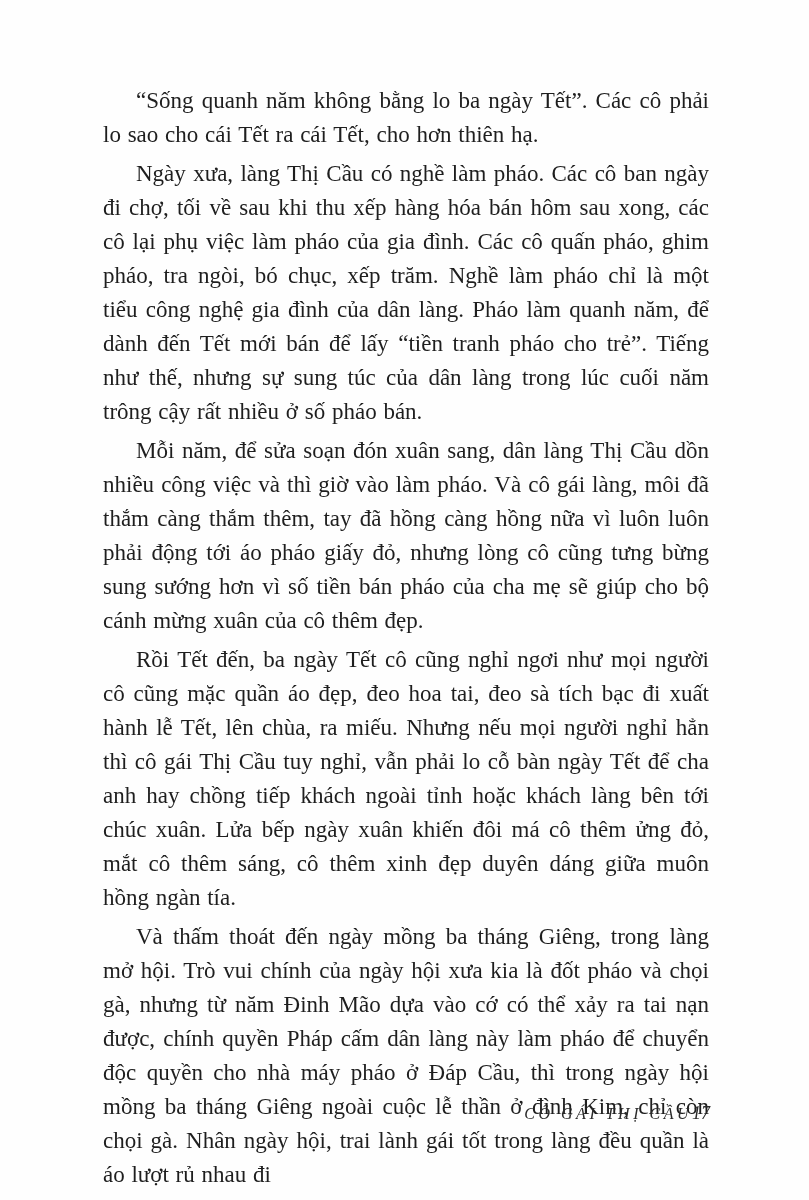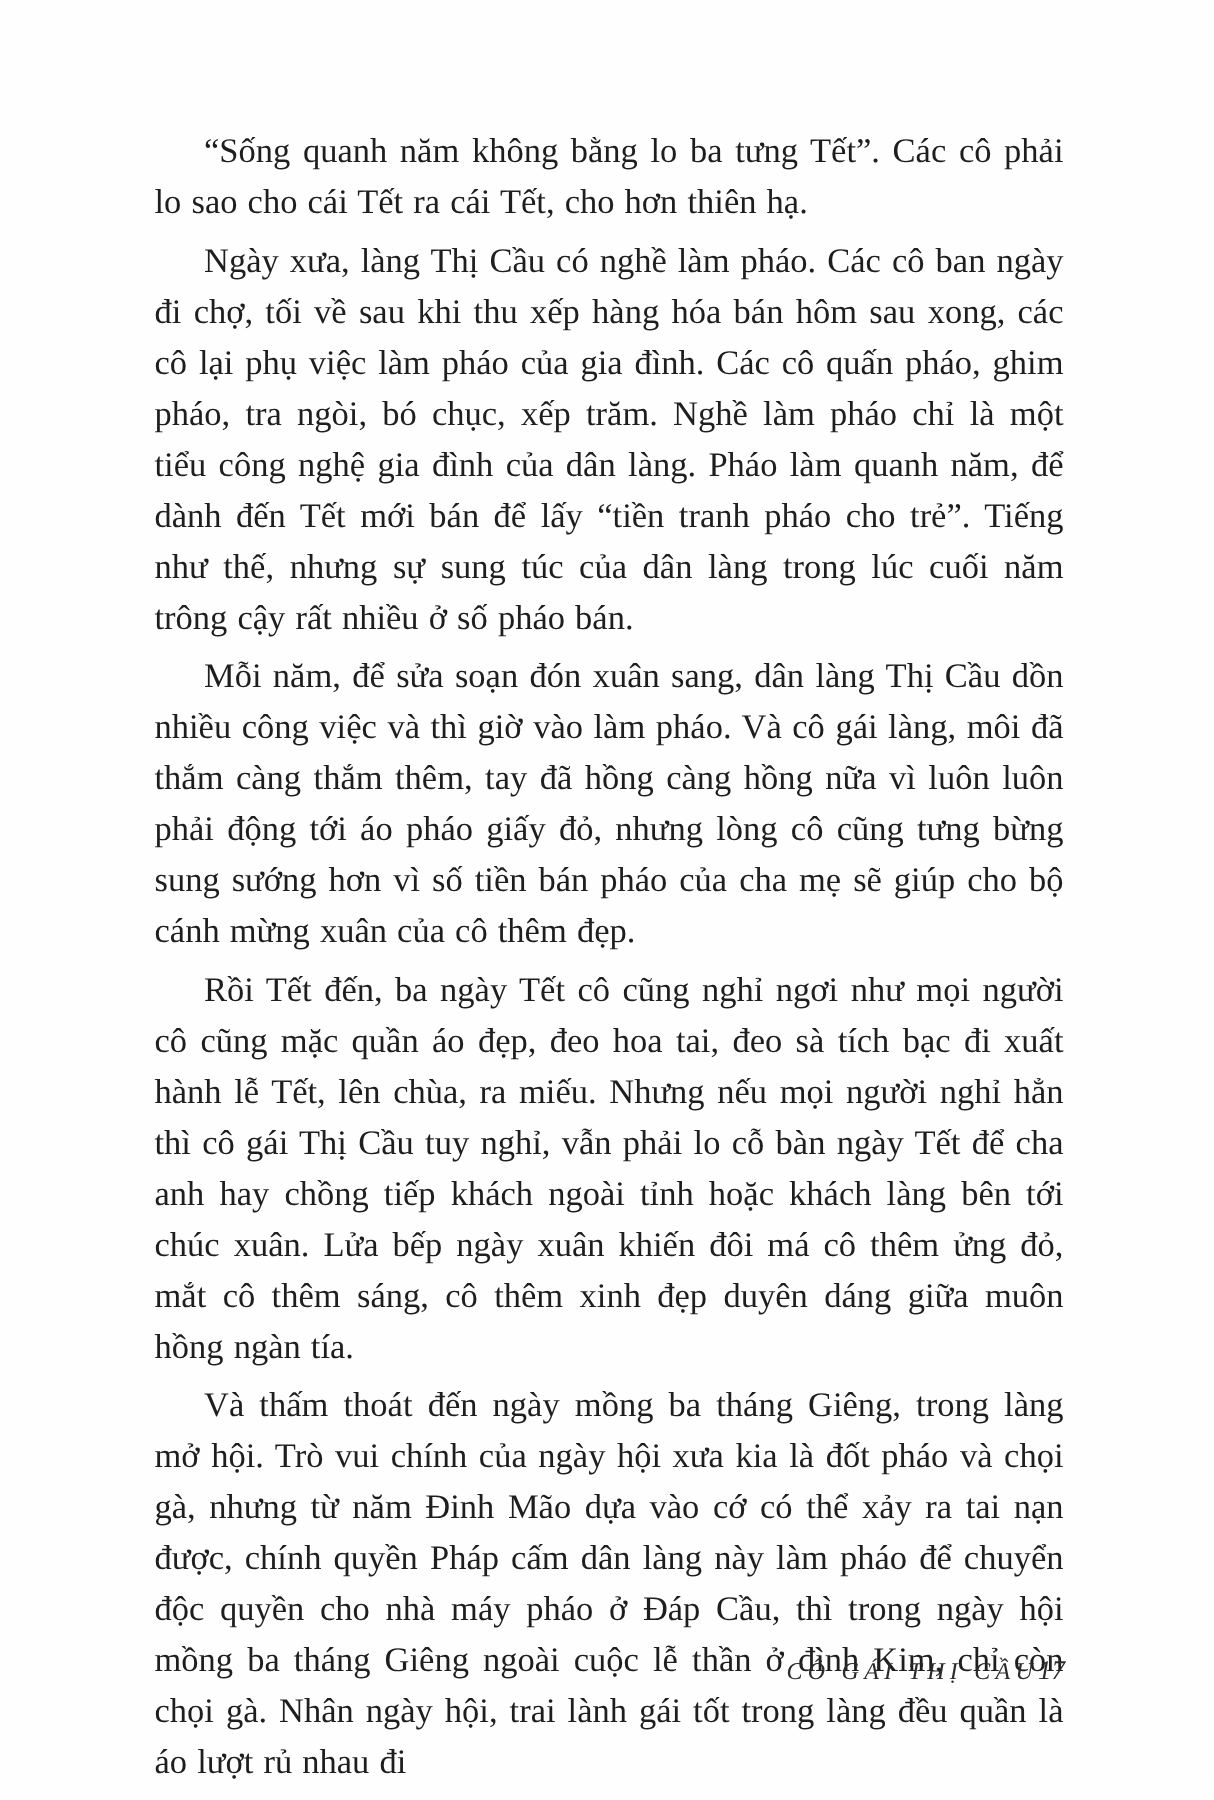--- a/index.html
+++ b/index.html
@@ -48,21 +48,21 @@
   }
   .page-number {
     font-size: 18px;
   }
 </style>
 </head>
 <body>
 
 <div class="book-page">
   <main class="text-block">
-    <p>“Sống quanh năm không bằng lo ba tưng Tết”. Các cô phải lo sao cho cái Tết ra cái Tết, cho hơn thiên hạ.</p>
+    <p>“Sống quanh năm không bằng lo ba ngày Tết”. Các cô phải lo sao cho cái Tết ra cái Tết, cho hơn thiên hạ.</p>
     <p>Ngày xưa, làng Thị Cầu có nghề làm pháo. Các cô ban ngày đi chợ, tối về sau khi thu xếp hàng hóa bán hôm sau xong, các cô lại phụ việc làm pháo của gia đình. Các cô quấn pháo, ghim pháo, tra ngòi, bó chục, xếp trăm. Nghề làm pháo chỉ là một tiểu công nghệ gia đình của dân làng. Pháo làm quanh năm, để dành đến Tết mới bán để lấy “tiền tranh pháo cho trẻ”. Tiếng như thế, nhưng sự sung túc của dân làng trong lúc cuối năm trông cậy rất nhiều ở số pháo bán.</p>
     <p>Mỗi năm, để sửa soạn đón xuân sang, dân làng Thị Cầu dồn nhiều công việc và thì giờ vào làm pháo. Và cô gái làng, môi đã thắm càng thắm thêm, tay đã hồng càng hồng nữa vì luôn luôn phải động tới áo pháo giấy đỏ, nhưng lòng cô cũng tưng bừng sung sướng hơn vì số tiền bán pháo của cha mẹ sẽ giúp cho bộ cánh mừng xuân của cô thêm đẹp.</p>
     <p>Rồi Tết đến, ba ngày Tết cô cũng nghỉ ngơi như mọi người cô cũng mặc quần áo đẹp, đeo hoa tai, đeo sà tích bạc đi xuất hành lễ Tết, lên chùa, ra miếu. Nhưng nếu mọi người nghỉ hẳn thì cô gái Thị Cầu tuy nghỉ, vẫn phải lo cỗ bàn ngày Tết để cha anh hay chồng tiếp khách ngoài tỉnh hoặc khách làng bên tới chúc xuân. Lửa bếp ngày xuân khiến đôi má cô thêm ửng đỏ, mắt cô thêm sáng, cô thêm xinh đẹp duyên dáng giữa muôn hồng ngàn tía.</p>
     <p>Và thấm thoát đến ngày mồng ba tháng Giêng, trong làng mở hội. Trò vui chính của ngày hội xưa kia là đốt pháo và chọi gà, nhưng từ năm Đinh Mão dựa vào cớ có thể xảy ra tai nạn được, chính quyền Pháp cấm dân làng này làm pháo để chuyển độc quyền cho nhà máy pháo ở Đáp Cầu, thì trong ngày hội mồng ba tháng Giêng ngoài cuộc lễ thần ở đình Kim, chỉ còn chọi gà. Nhân ngày hội, trai lành gái tốt trong làng đều quần là áo lượt rủ nhau đi</p>
   </main>
   <footer class="running-footer">
     <span class="running-title">CÔ GÁI THỊ CẦU</span>
     <span class="page-number">17</span>
   </footer>
 </div>

